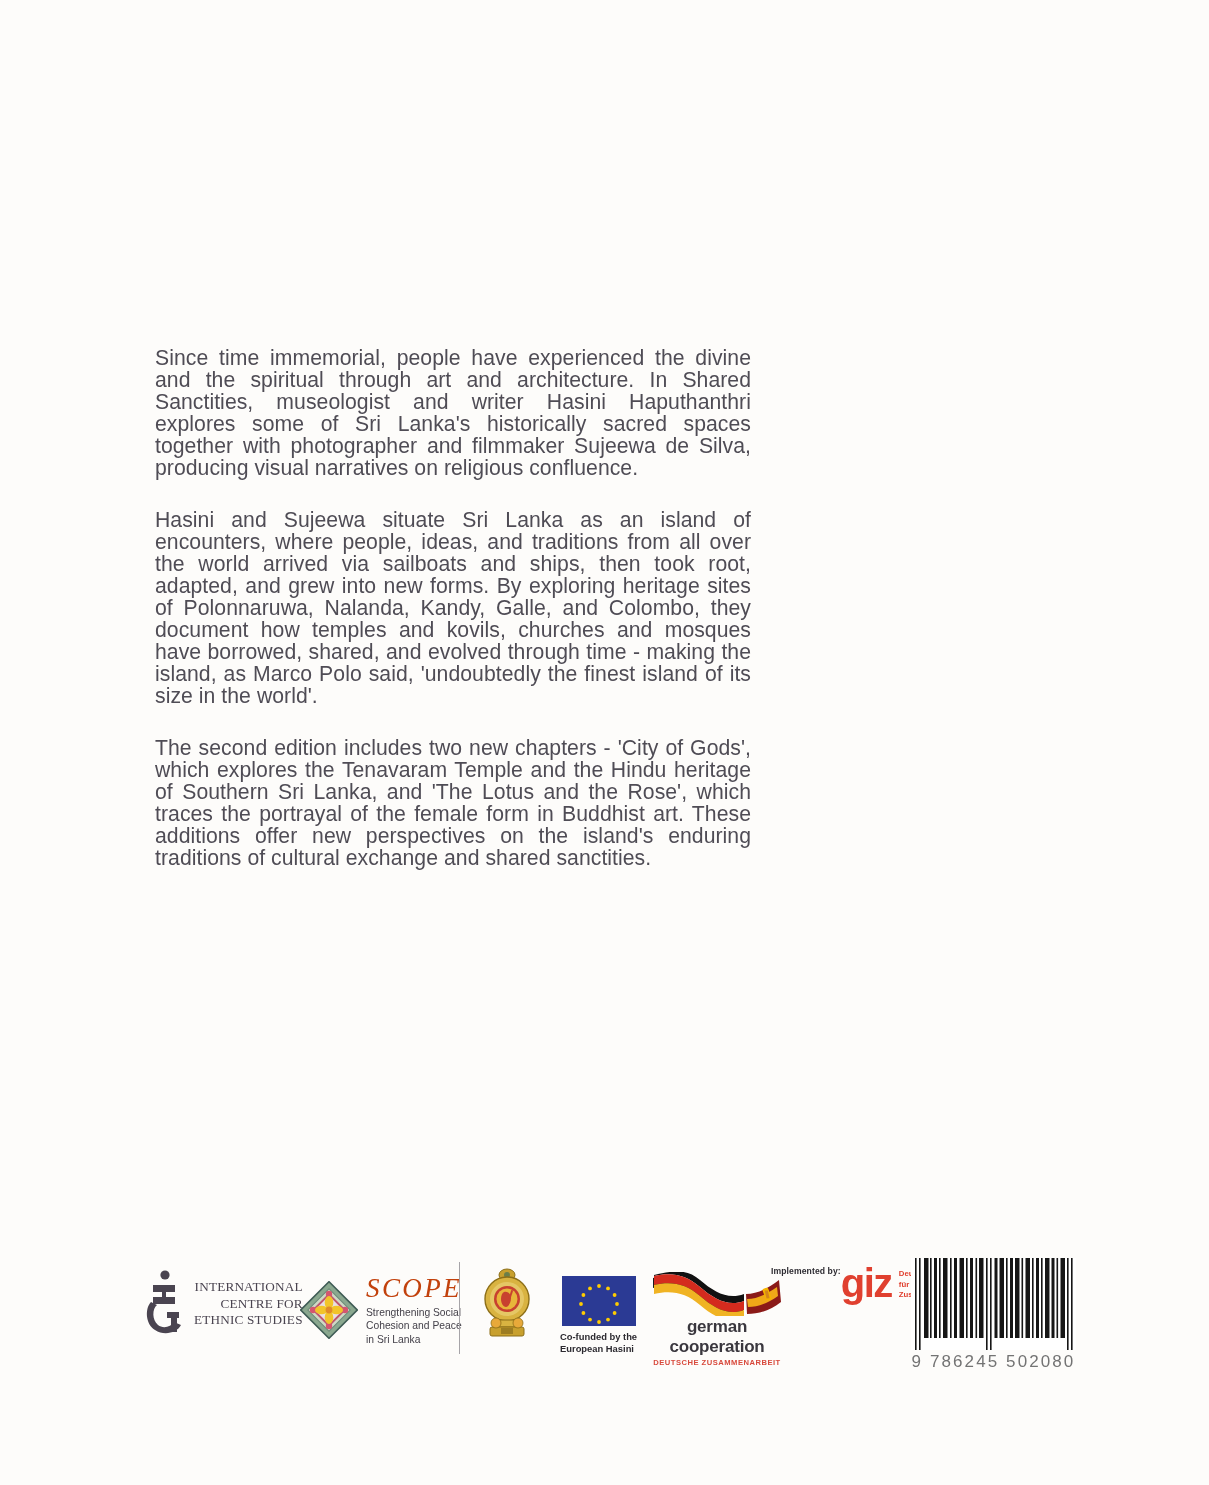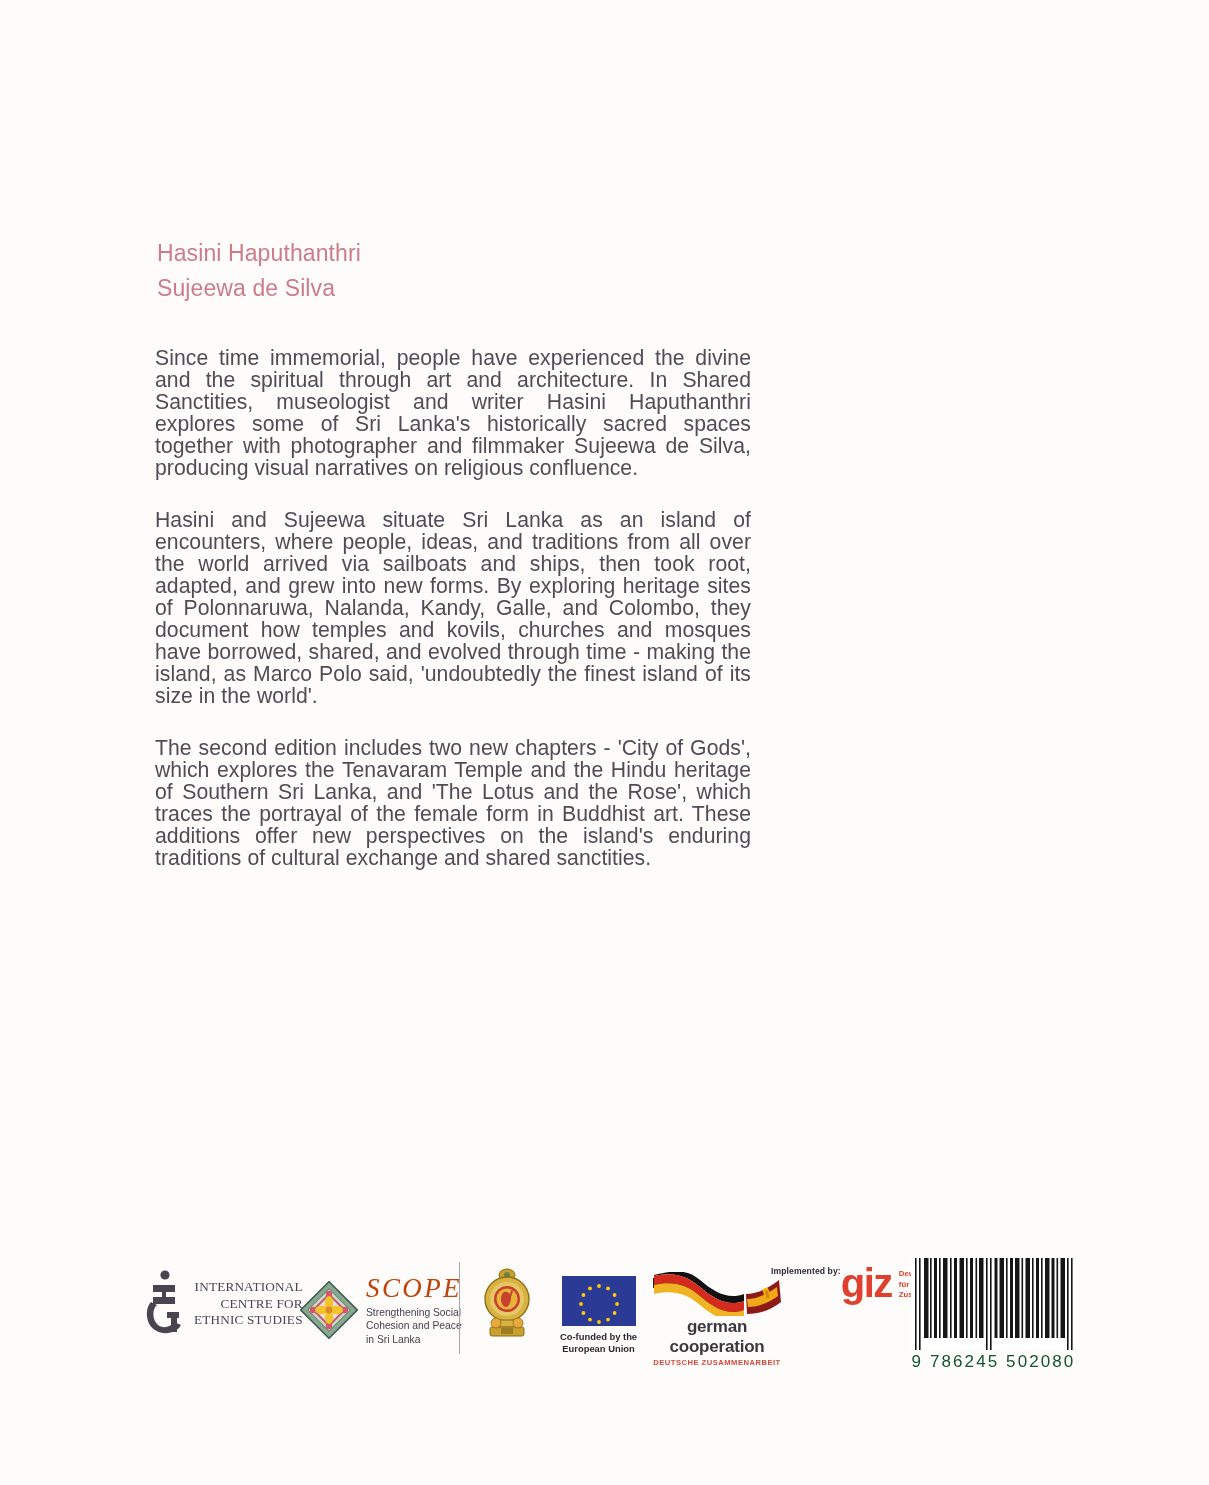--- a/index.html
+++ b/index.html
@@ -149,21 +149,20 @@
     height: 50px;
     background: #2b3a94;
     position: relative;
     flex: 0 0 auto;
   }
   .eu-caption {
     margin-top: 5px;
     font-size: 9.4px;
     line-height: 11.6px;
     color: #2c2a30;
-    text-align: center;
     font-weight: bold;
     white-space: nowrap;
   }
 
   
   .gercoop { left: 508px; top: 14px; flex-direction: column; align-items: center; }
   .ribbon { width: 132px; height: 44px; display: block; }
   .ger-name {
     font-size: 17px;
     line-height: 18px;
@@ -218,35 +217,31 @@
   .barcode-bars {
     height: 92px;
     width: 165px;
     display: block;
   }
   .barcode-digits {
     margin-top: 2px;
     font-family: "Liberation Sans", sans-serif;
     font-size: 17px;
     letter-spacing: 2.1px;
-    color: #14532d;
+    color: #737373;
     text-align: center;
     white-space: nowrap;
   }
 </style>
 </head>
 <body>
 
 <div class="page">
 
 
-  <div class="authors">
-    <div>Hasini Haputhanthri</div>
-    <div>Sujeewa de Silva</div>
-  </div>
 
   <div class="blurb">
     <p>Since time immemorial, people have experienced the divine and the spiritual through art and architecture. In Shared Sanctities, museologist and writer Hasini Haputhanthri explores some of Sri Lanka's historically sacred spaces together with photographer and filmmaker Sujeewa de Silva, producing visual narratives on religious confluence.</p>
     <p>Hasini and Sujeewa situate Sri Lanka as an island of encounters, where people, ideas, and traditions from all over the world arrived via sailboats and ships, then took root, adapted, and grew into new forms. By exploring heritage sites of Polonnaruwa, Nalanda, Kandy, Galle, and Colombo, they document how temples and kovils, churches and mosques have borrowed, shared, and evolved through time - making the island, as Marco Polo said, 'undoubtedly the finest island of its size in the world'.</p>
     <p>The second edition includes two new chapters - 'City of Gods', which explores the Tenavaram Temple and the Hindu heritage of Southern Sri Lanka, and 'The Lotus and the Rose', which traces the portrayal of the female form in Buddhist art. These additions offer new perspectives on the island's enduring traditions of cultural exchange and shared sanctities.</p>
   </div>
 
   <div class="logo-strip">
 
     <div class="logo ices">
@@ -334,21 +329,21 @@
             <circle cx="28" cy="43.6" r="1.9"></circle>
             <circle cx="21.4" cy="37" r="1.9"></circle>
             <circle cx="19" cy="28" r="1.9"></circle>
             <circle cx="21.4" cy="19" r="1.9"></circle>
             <circle cx="28" cy="12.4" r="1.9"></circle>
           </g>
         </svg>
       </div>
       <div class="eu-caption">
         <div>Co-funded by the</div>
-        <div>European Union</div>
+        <div>European Hasini</div>
       </div>
     </div>
 
     <div class="logo gercoop">
       <svg class="ribbon" viewBox="0 0 132 44" aria-hidden="true">
         <path d="M2 6 C20 2 34 4 48 16 C62 28 76 36 92 30 L92 40 C74 46 58 38 44 26 C31 15 18 12 2 16 Z" fill="#1b1b1b"></path>
         <path d="M2 16 C18 12 31 15 44 26 C58 38 74 46 92 40 L92 30 C76 36 62 28 48 16 C34 4 20 2 2 6 Z" fill="none"></path>
         <path d="M2 14 C18 10 31 13 44 24 C58 36 74 44 92 38 L92 28 C76 34 62 26 48 14 C34 2 20 0 2 4 Z" fill="#d42b1e" opacity="0"></path>
         <g>
           <path d="M2 5 C20 1 34 3 48 15 C62 27 76 35 92 29 L92 22 C76 28 62 20 48 8 C34 -4 20 -2 2 2 Z" fill="#101010" opacity="0"></path>

